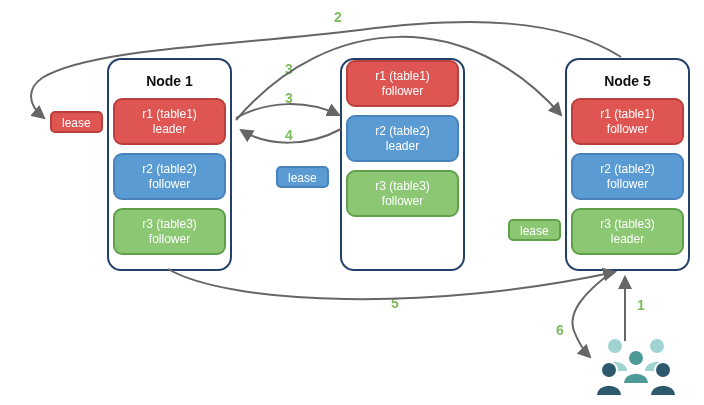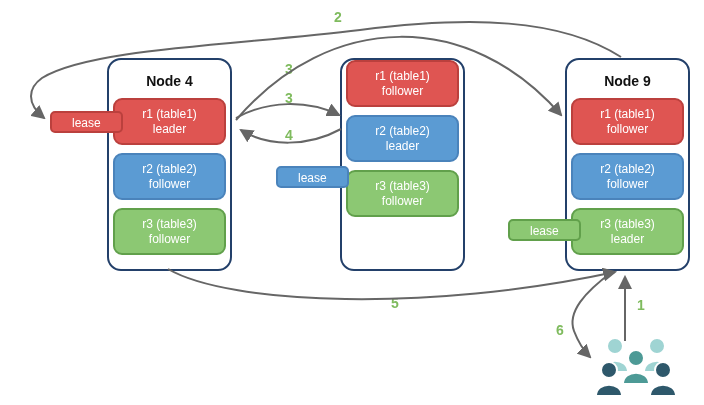--- a/index.html
+++ b/index.html
@@ -27,21 +27,21 @@
   .replica{
     box-sizing:border-box;height:47px;margin:0 4px 8px;border-radius:9px;
     display:flex;flex-direction:column;align-items:center;justify-content:center;
     color:var(--box-text);font-size:12px;line-height:15px;text-align:center;
   }
   .replica.red{background:var(--red);border:2px solid var(--red-border);}
   .replica.blue{background:var(--blue);border:2px solid var(--blue-border);}
   .replica.green{background:var(--green);border:2px solid var(--green-border);}
 
   .lease{
-    position:absolute;box-sizing:border-box;height:22px;padding:2px 20px;
+    position:absolute;box-sizing:border-box;height:22px;padding:2px 10px;
     border-radius:5px;color:var(--box-text);font-size:12px;line-height:16px;
   }
   .lease.red{background:var(--red);border:2px solid var(--red-border);}
   .lease.blue{background:var(--blue);border:2px solid var(--blue-border);}
   .lease.green{background:var(--green);border:2px solid var(--green-border);}
 
   .step{
     position:absolute;color:var(--step);font-size:14px;font-weight:bold;
   }
 
@@ -68,21 +68,21 @@
     <path class="flow" d="M 621 57 C 560 18, 470 16, 360 30 C 240 45, 90 48, 42 78 C 28 88, 26 103, 44 118" marker-end="url(#arrowhead)"></path>
     <path class="flow" d="M 236 120 C 330 10, 470 10, 561 115" marker-end="url(#arrowhead)"></path>
     <path class="flow" d="M 236 118 C 268 100, 308 100, 339 115" marker-end="url(#arrowhead)"></path>
     <path class="flow" d="M 341 129 C 308 147, 268 147, 241 130" marker-end="url(#arrowhead)"></path>
     <path class="flow" d="M 168 269 C 230 305, 430 312, 615 272" marker-end="url(#arrowhead)"></path>
     <path class="flow" d="M 625 341 L 625 277" marker-end="url(#arrowhead)"></path>
     <path class="flow" d="M 612 272 C 585 292, 567 312, 574 331 C 579 344, 583 350, 590 357" marker-end="url(#arrowhead)"></path>
   </svg>
 
   <div class="node" style="left:107px;top:58px;">
-    <div class="node-title">Node 4</div>
+    <div class="node-title">Node 1</div>
     <div class="replica red">
       <span>r1 (table1)</span>
       <span>leader</span>
     </div>
     <div class="replica blue">
       <span>r2 (table2)</span>
       <span>follower</span>
     </div>
     <div class="replica green">
       <span>r3 (table3)</span>
@@ -99,21 +99,21 @@
       <span>r2 (table2)</span>
       <span>leader</span>
     </div>
     <div class="replica green">
       <span>r3 (table3)</span>
       <span>follower</span>
     </div>
   </div>
 
   <div class="node" style="left:565px;top:58px;">
-    <div class="node-title">Node 9</div>
+    <div class="node-title">Node 5</div>
     <div class="replica red">
       <span>r1 (table1)</span>
       <span>follower</span>
     </div>
     <div class="replica blue">
       <span>r2 (table2)</span>
       <span>follower</span>
     </div>
     <div class="replica green">
       <span>r3 (table3)</span>

